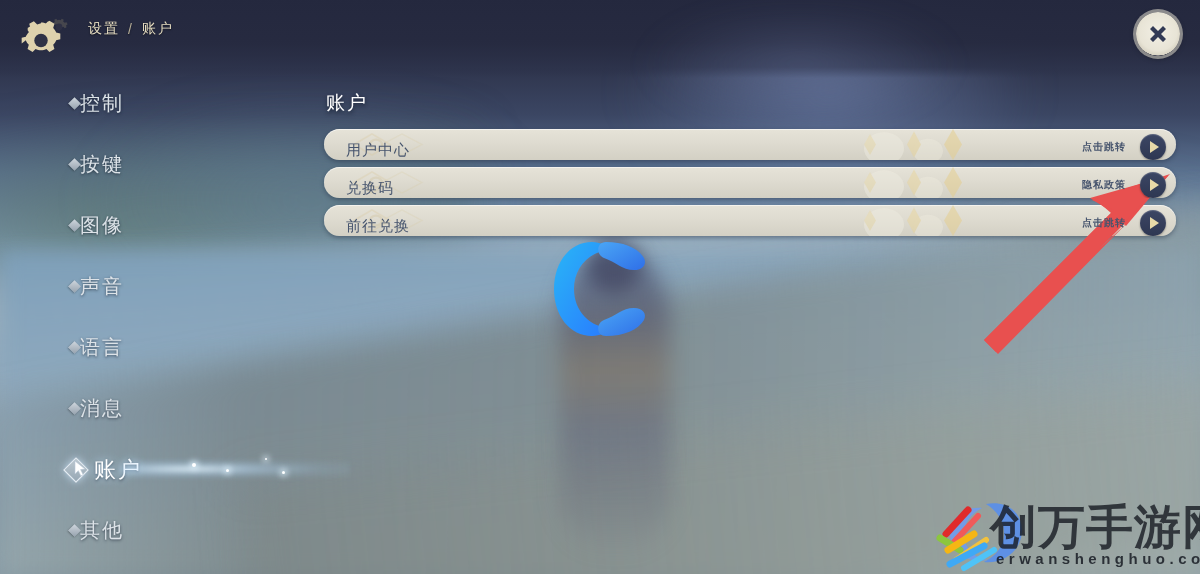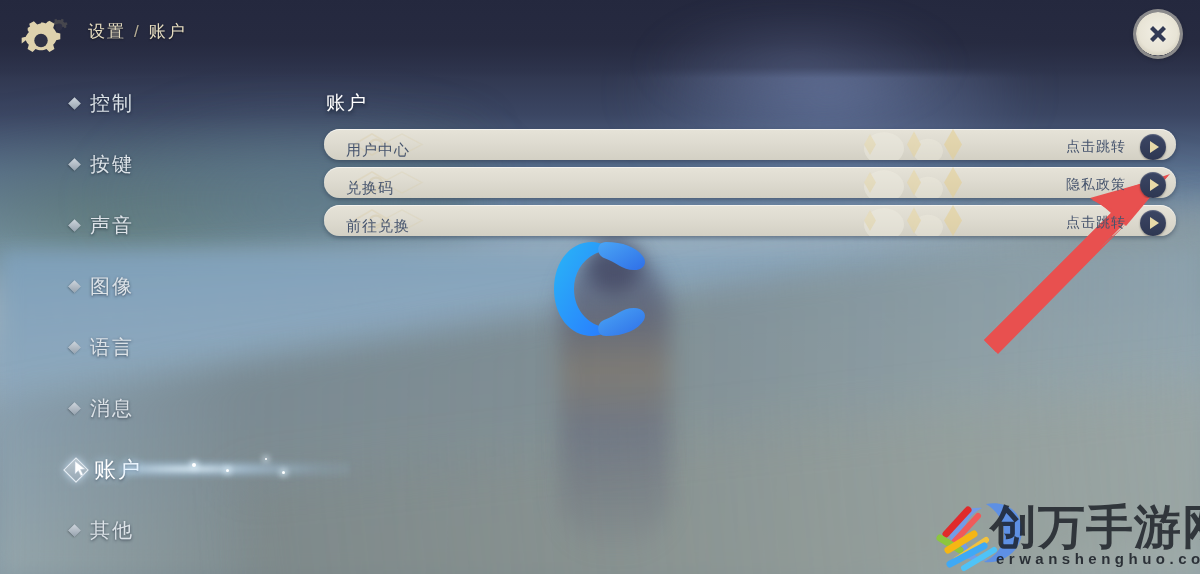--- a/index.html
+++ b/index.html
@@ -140,21 +140,21 @@
     width: 26px; height: 26px;
     opacity: 0.45;
   }
   .gear-big {
     position: absolute; left: 4px; top: 12px;
     width: 42px; height: 42px;
   }
   .breadcrumb {
     position: absolute;
     left: 88px; top: 20px;
-    font-size: 17px;
+    font-size: 14px;
     letter-spacing: 2px;
     color: #e5dcc0;
     text-shadow: 0 1px 2px rgba(0,0,0,0.55);
     display: flex;
     align-items: center;
     gap: 8px;
   }
   .crumb-sep { color: #cfc5a6; opacity: 0.85; }
 
   .close-btn {
@@ -187,21 +187,21 @@
   }
   .nav-dia {
     position: absolute;
     left: 70px;
     width: 9px; height: 9px;
     background: linear-gradient(135deg, #cfd6dd, #96a2ae);
     transform: rotate(45deg);
     box-shadow: 0 1px 2px rgba(0,0,0,0.3);
   }
   .nav-label {
-    margin-left: 22px;
+    margin-left: 12px;
     font-size: 20px;
     letter-spacing: 2px;
     color: #dde3e8;
     text-shadow: 0 1px 3px rgba(20,30,45,0.7);
   }
   .nav-item.active .nav-dia {
     left: 67px;
     width: 16px; height: 16px;
     background: linear-gradient(135deg, rgba(232,238,244,0.55), rgba(168,184,200,0.45));
     border: 1px solid rgba(240,246,252,0.85);
@@ -277,24 +277,24 @@
   }
   .row-right {
     position: absolute;
     right: 10px;
     display: flex;
     align-items: center;
     gap: 14px;
     z-index: 2;
   }
   .row-action {
-    font-size: 14px;
+    font-size: 10px;
     letter-spacing: 1px;
     color: #46546d;
-    font-weight: normal;
+    font-weight: bold;
   }
   .arrow-btn {
     width: 26px; height: 26px;
     border-radius: 50%;
     background: linear-gradient(180deg, #3c4664 0%, #2e3752 100%);
     box-shadow: inset 0 1px 1px rgba(255,255,255,0.18), 0 1px 2px rgba(0,0,0,0.35);
     display: flex;
     align-items: center;
     justify-content: center;
     cursor: pointer;
@@ -400,26 +400,26 @@
       <span class="nav-label">控制</span>
     </div>
 
     <div class="nav-item">
       <span class="nav-dia"></span>
       <span class="nav-label">按键</span>
     </div>
 
     <div class="nav-item">
       <span class="nav-dia"></span>
+      <span class="nav-label">图像</span>
+    </div>
+
+    <div class="nav-item">
+      <span class="nav-dia"></span>
       <span class="nav-label">声音</span>
-    </div>
-
-    <div class="nav-item">
-      <span class="nav-dia"></span>
-      <span class="nav-label">图像</span>
     </div>
 
     <div class="nav-item">
       <span class="nav-dia"></span>
       <span class="nav-label">语言</span>
     </div>
 
     <div class="nav-item">
       <span class="nav-dia"></span>
       <span class="nav-label">消息</span>

